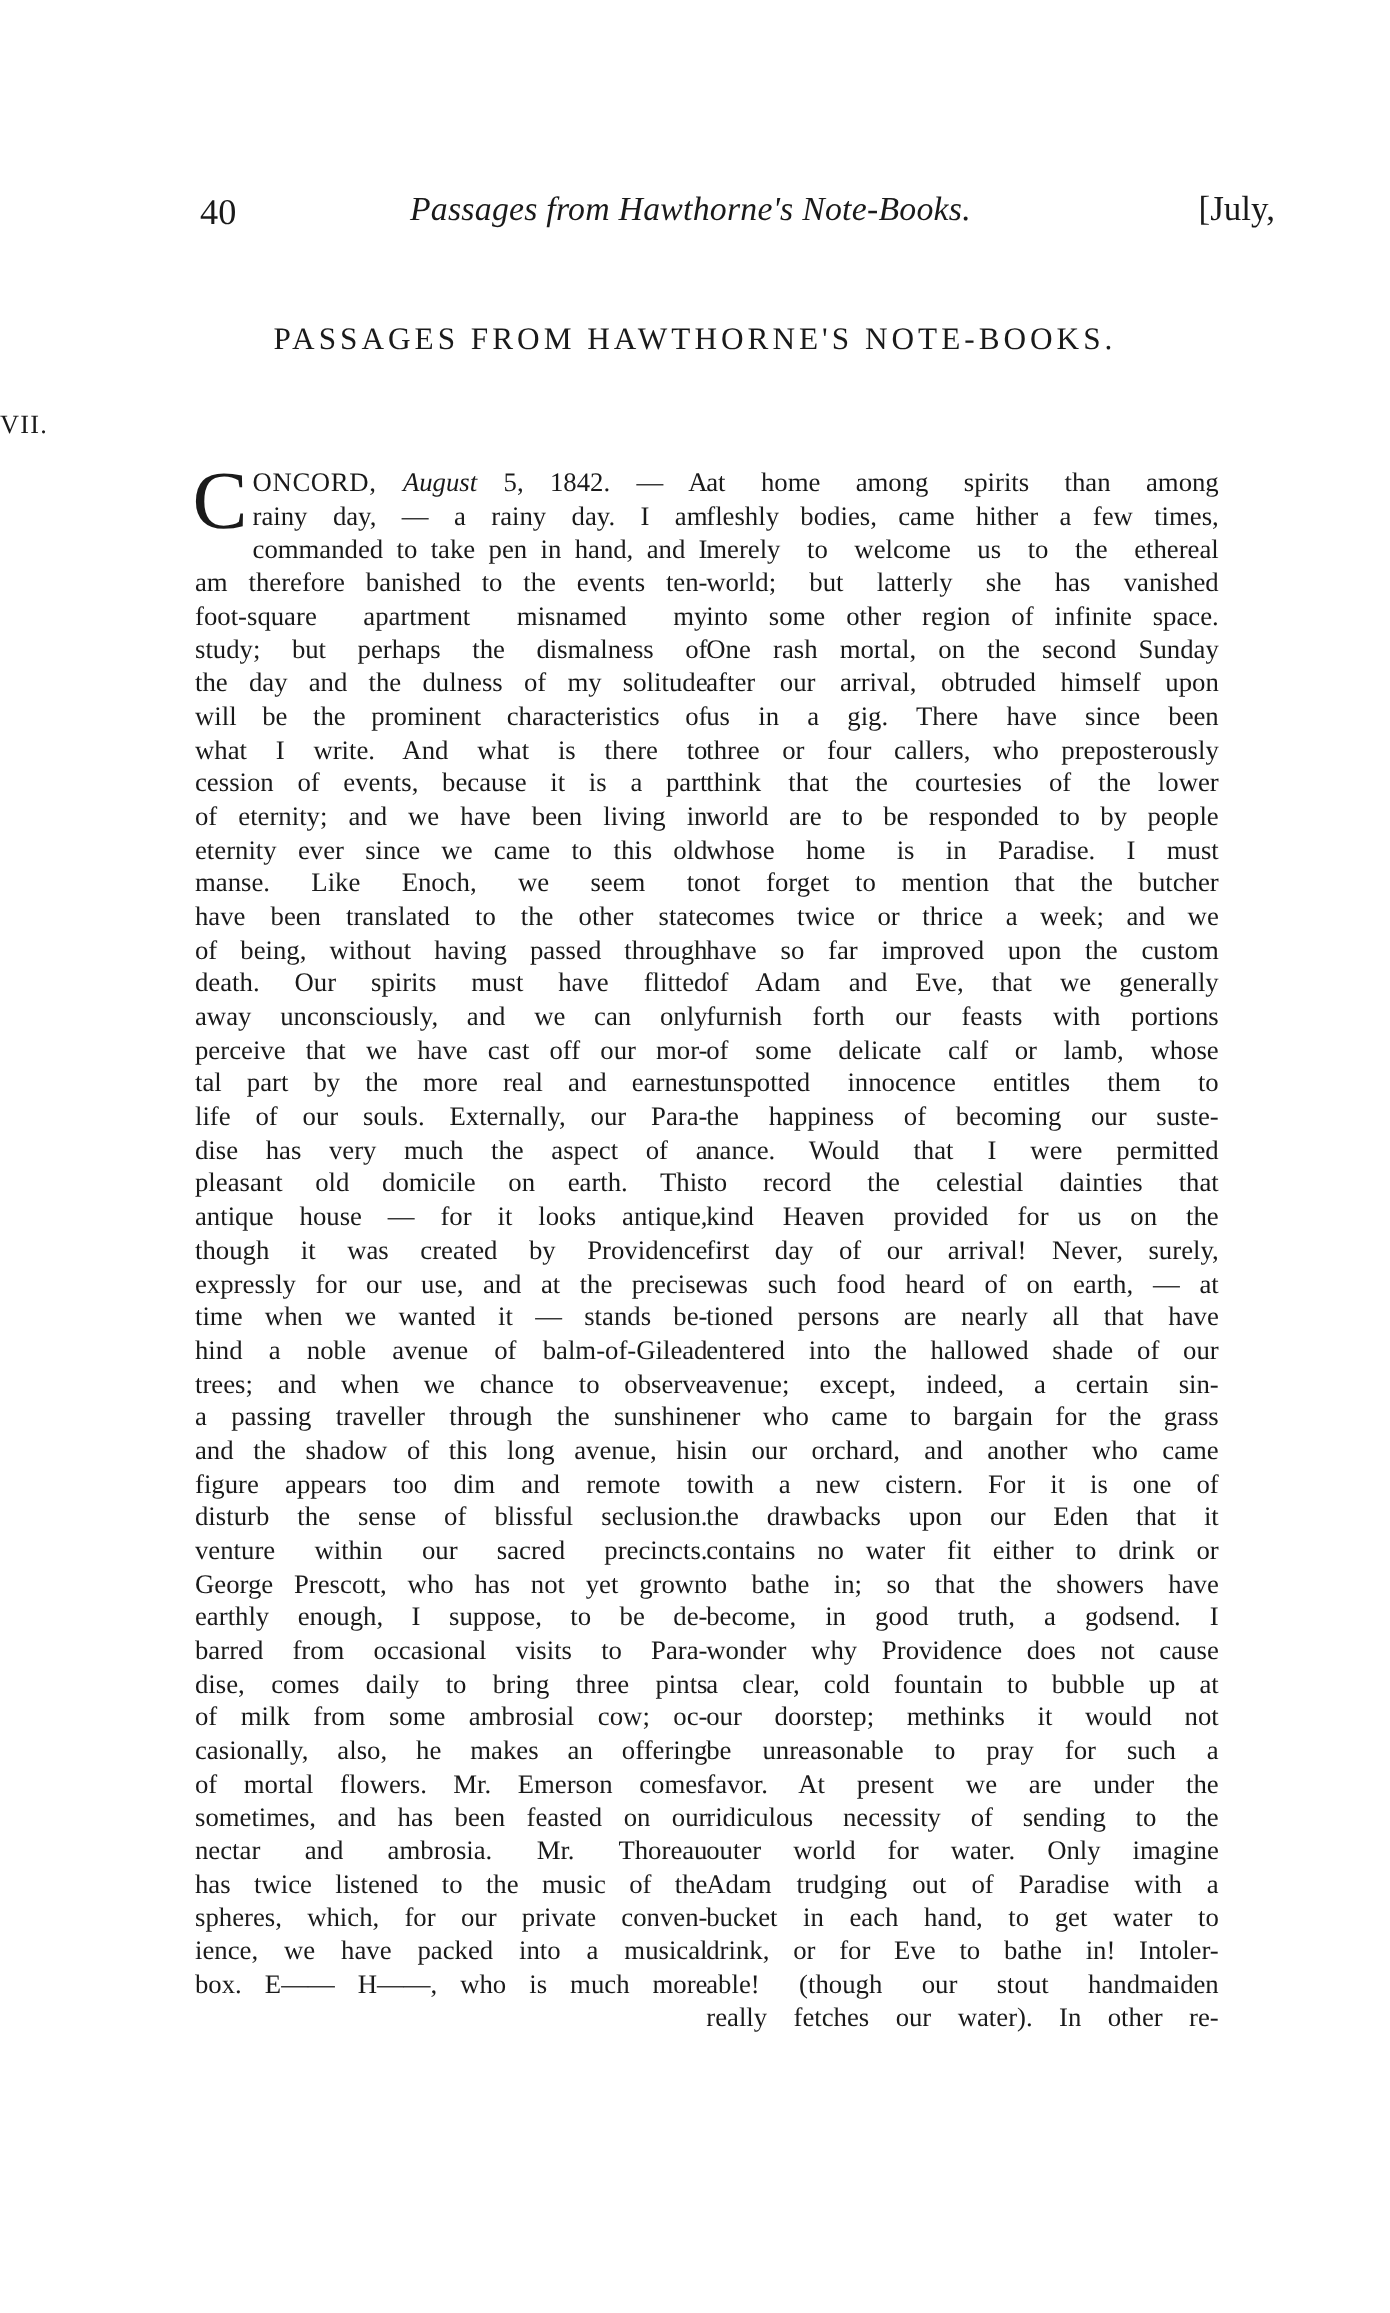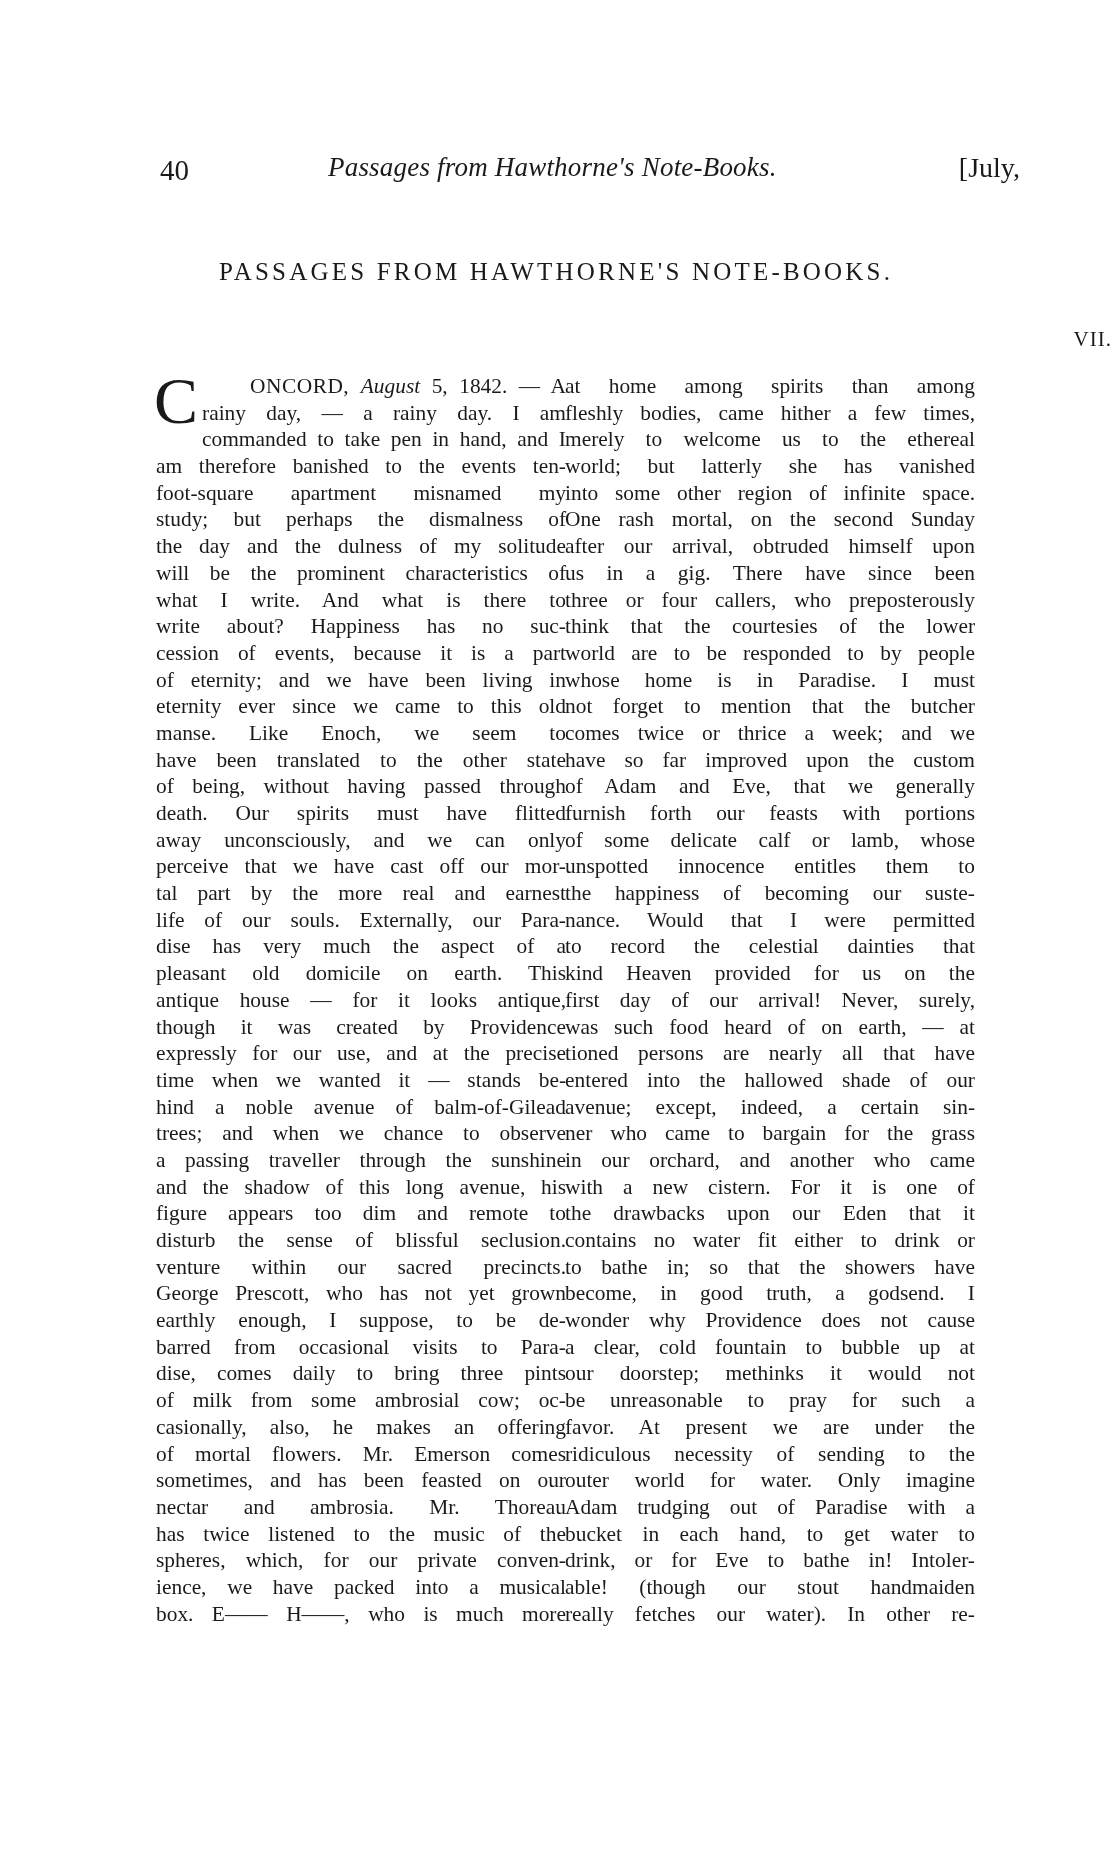--- a/index.html
+++ b/index.html
@@ -5,28 +5,28 @@
   html, body { margin: 0; padding: 0; background: #ffffff; }
   body { width: 1112px; height: 1850px; position: relative; overflow: hidden;
          font-family: "Liberation Serif", "DejaVu Serif", serif; color: #1a1a1a; }
   .page { position: absolute; left: 0; top: 0; width: 1112px; height: 1850px; }
   .running-head { position: absolute; top: 130px; left: 160px; width: 860px; height: 40px; margin-top: 16px; }
   .page-num { position: absolute; left: 0; top: 8px; font-size: 29px; }
   .running-title { position: absolute; left: 168px; top: 6px; font-size: 27px; font-style: italic; letter-spacing: 0.2px; }
   .running-month { position: absolute; right: 0; top: 6px; font-size: 28px; }
   .article-title { position: absolute; top: 258px; left: 0; width: 1112px; text-align: center;
                    font-size: 25px; letter-spacing: 3.2px; }
-  .section-num { position: absolute; top: 327px; left: 0; width: 1112px; text-align: right;
+  .section-num { position: absolute; top: 327px; left: 0; width: 1112px; text-align: left;
                  font-size: 21px; letter-spacing: 1px; }
   .col { position: absolute; top: 373px; width: 410px; font-size: 21.4px; line-height: 26.7px; }
   .col-left { left: 156px; }
   .col-right { left: 565px; }
   .line { display: block; white-space: nowrap; text-align: justify; text-align-last: justify; height: 26.7px; }
   .dropcap { float: left; font-size: 66px; line-height: 52px; margin: 2px 4px 0 -2px; }
-  .smallcaps { letter-spacing: 0.5px; margin-left: 48px; }
+  .smallcaps { letter-spacing: 0.5px; }
   .it { font-style: italic; }
 </style>
 </head>
 <body>
 
 <div class="page">
 
   <div class="running-head">
     <span class="page-num">40</span>
     <span class="running-title">Passages from Hawthorne's Note-Books.</span>
@@ -41,21 +41,20 @@
     <span class="line"><span class="smallcaps">ONCORD,</span> <span class="it">August</span><span> 5, 1842. — A</span></span>
     <div id="left-lines">
         <span class="line">rainy day, — a rainy day.  I am</span>
         <span class="line">commanded to take pen in hand, and I</span>
         <span class="line">am therefore banished to the events ten-</span>
         <span class="line">foot-square apartment misnamed my</span>
         <span class="line">study; but perhaps the dismalness of</span>
         <span class="line">the day and the dulness of my solitude</span>
         <span class="line">will be the prominent characteristics of</span>
         <span class="line">what I write.  And what is there to</span>
-        <span class="line">write about?  Happiness has no suc-</span>
         <span class="line">cession of events, because it is a part</span>
         <span class="line">of eternity; and we have been living in</span>
         <span class="line">eternity ever since we came to this old</span>
         <span class="line">manse.  Like Enoch, we seem to</span>
         <span class="line">have been translated to the other state</span>
         <span class="line">of being, without having passed through</span>
         <span class="line">death.  Our spirits must have flitted</span>
         <span class="line">away unconsciously, and we can only</span>
         <span class="line">perceive that we have cast off our mor-</span>
         <span class="line">tal part by the more real and earnest</span>

